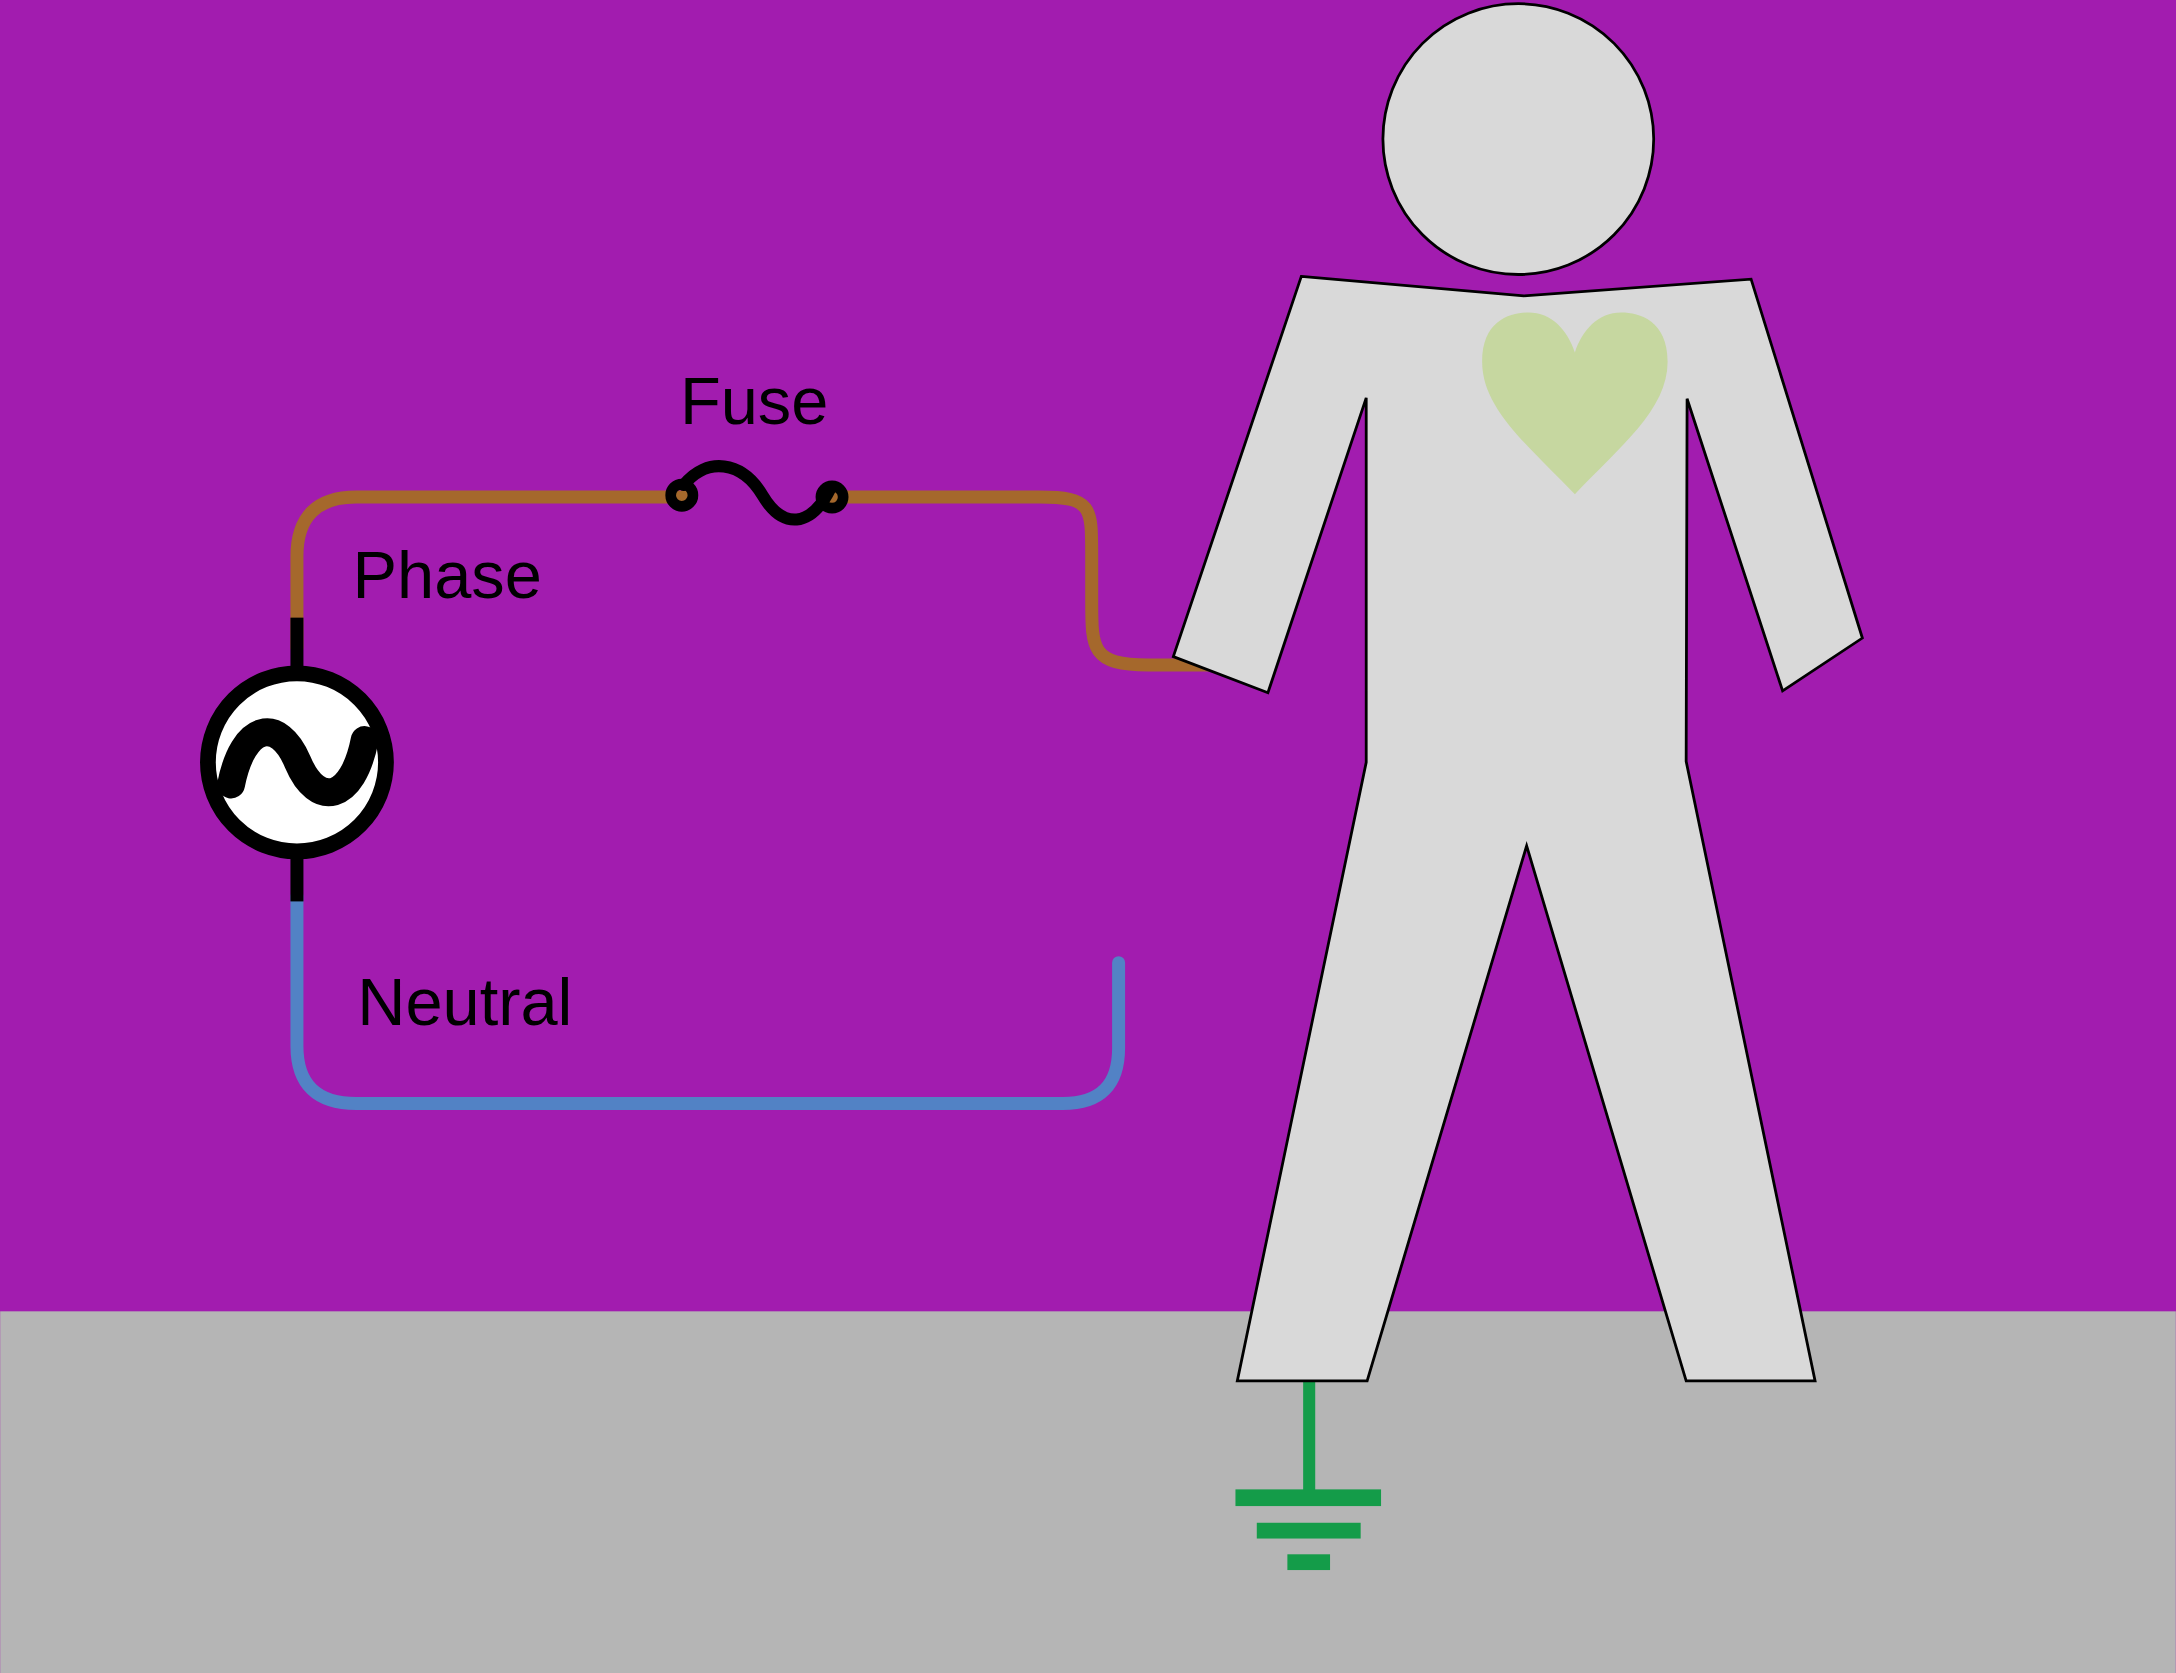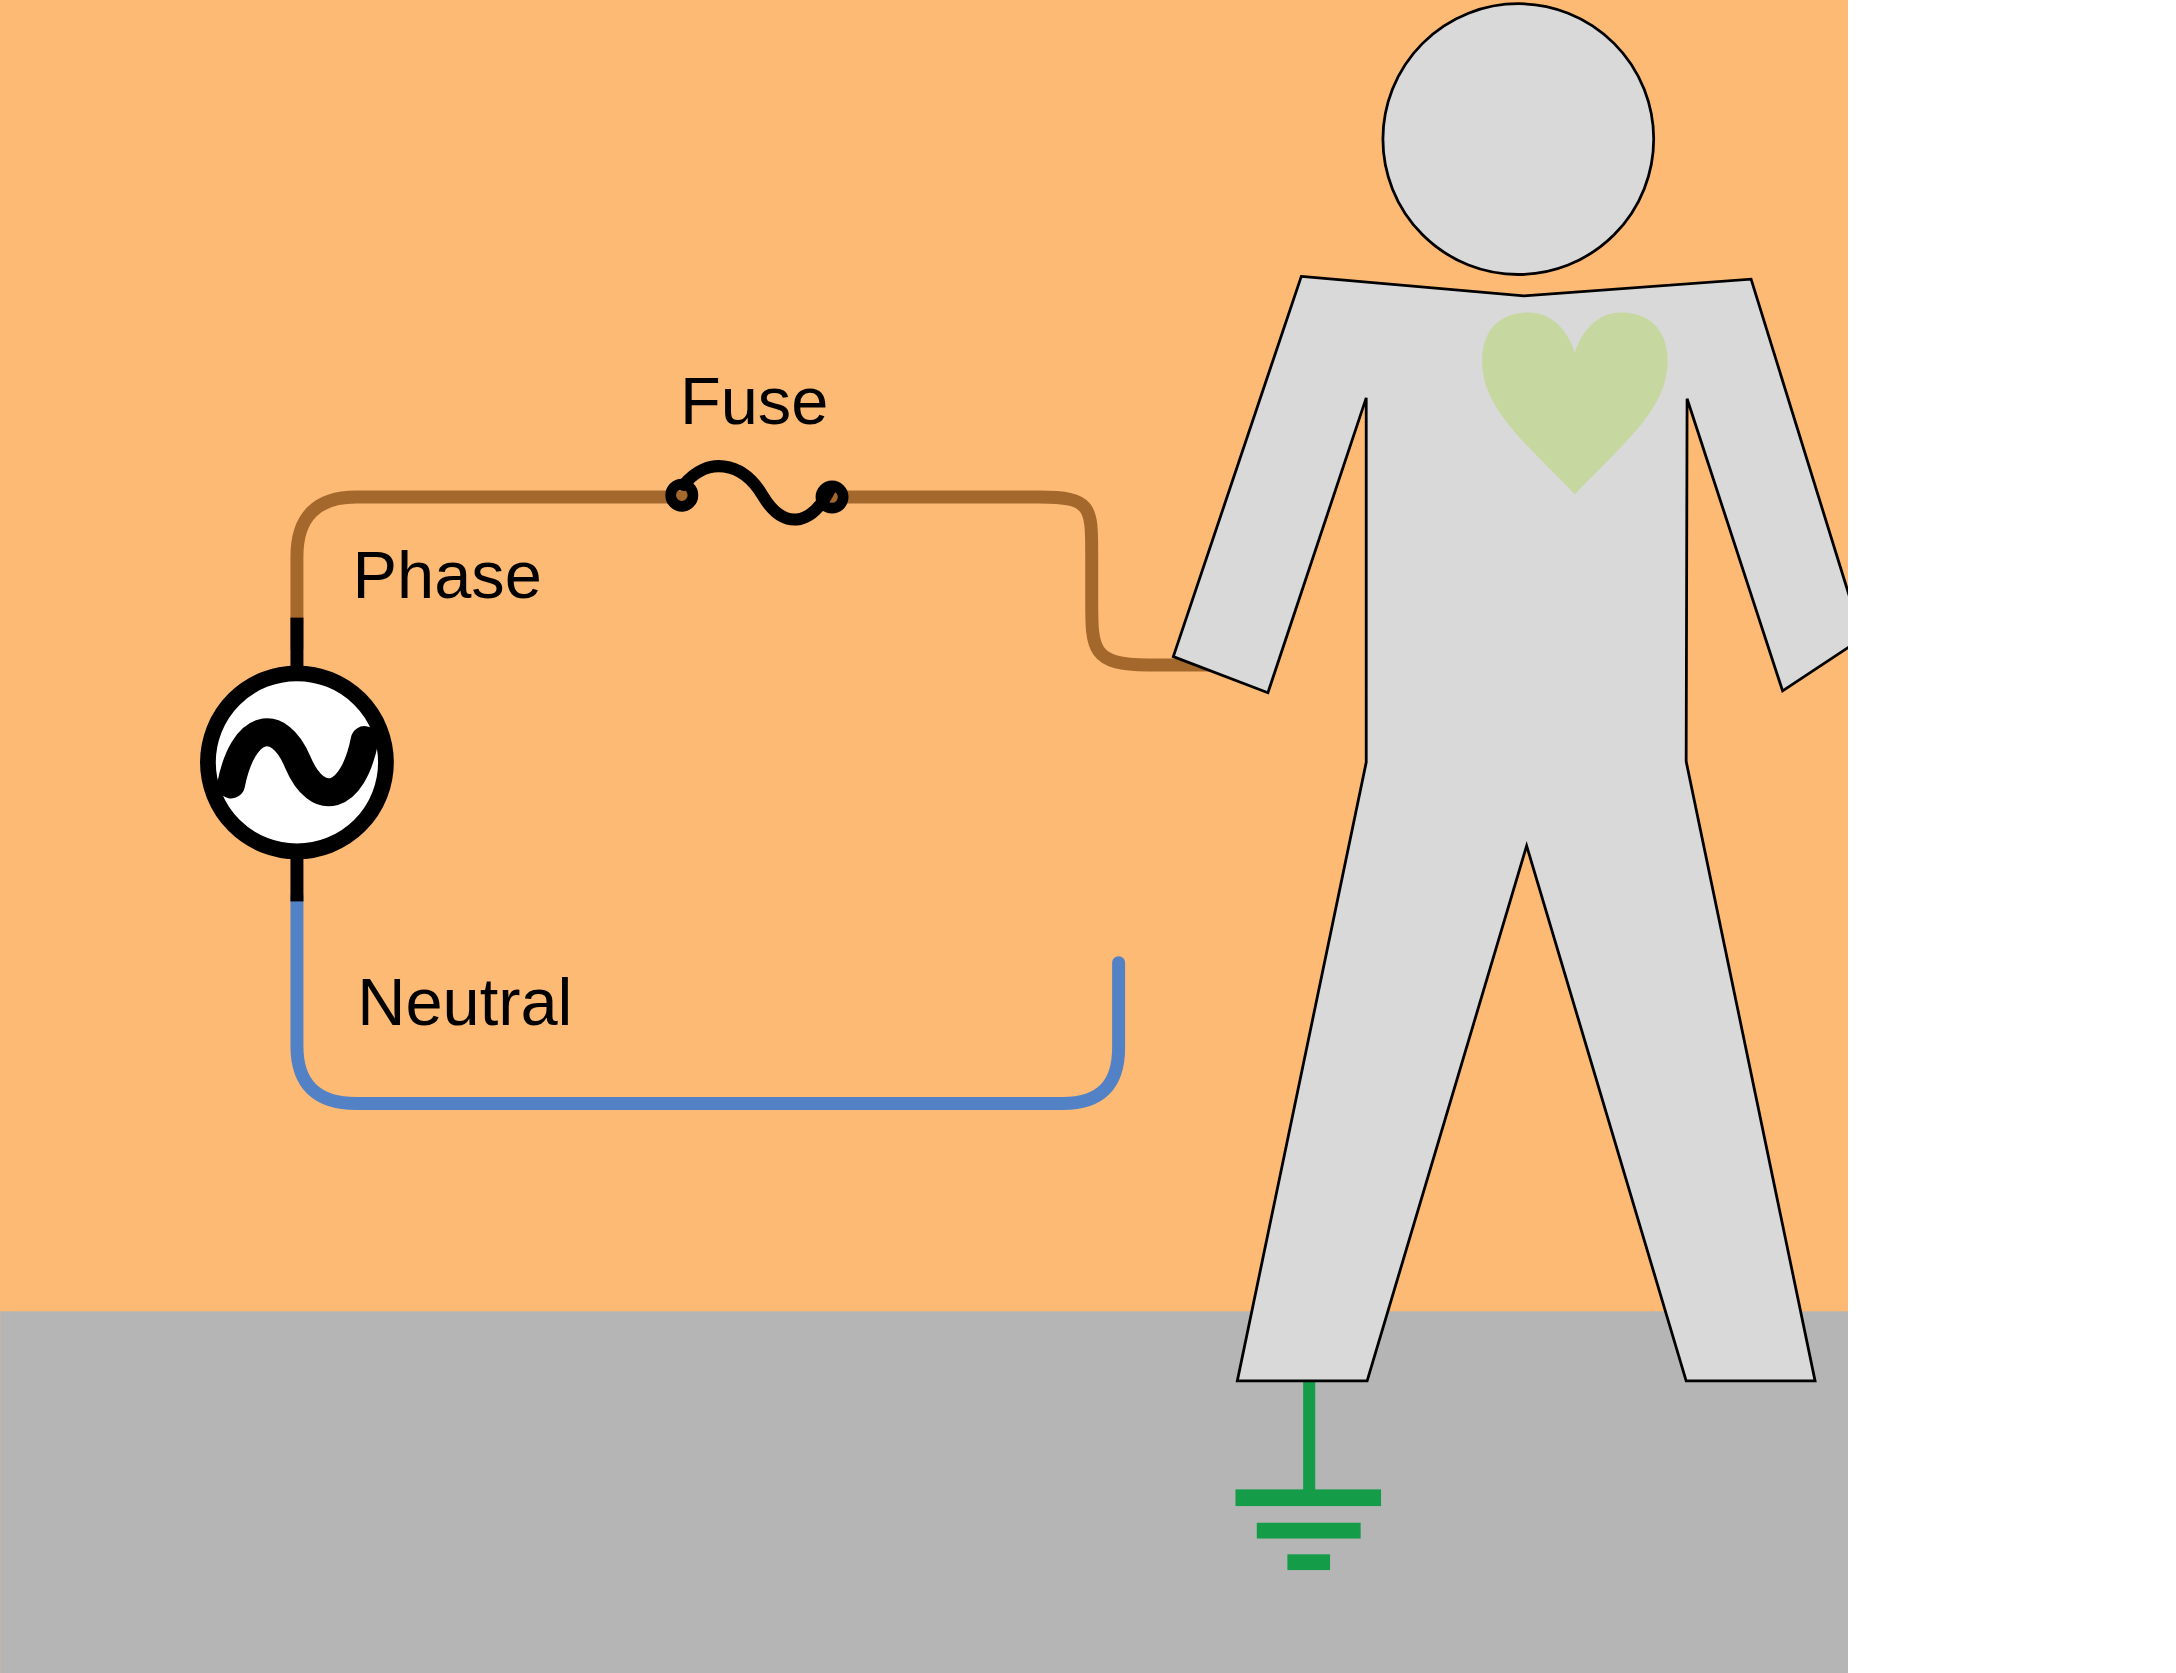--- a/index.html
+++ b/index.html
@@ -1,16 +1,16 @@
 <!DOCTYPE html>
 <html style="font-size:15px"><head>
 <meta charset="utf-8">
 <style>
   html,body{margin:0;padding:0;background:#ffffff;}
-  .canvas-wrap{width:1848px;height:1673px;position:relative;background:#fdba74;overflow:hidden;}
+  .canvas-wrap{width:2176px;height:1673px;position:relative;background:#a21caf;overflow:hidden;}
   svg{display:block;}
   .outline{stroke:#000000;stroke-width:3;}
   .wire{fill:none;stroke-width:14;}
   .black-lead{stroke:#000000;stroke-width:14;fill:none;}
   .source-circle{fill:#ffffff;stroke:#000000;stroke-width:17;}
   .sine{fill:none;stroke:#000000;stroke-width:30;stroke-linecap:round;}
   .fuse-ring{fill:none;stroke:#000000;stroke-width:11.5;}
   .fuse-wave{fill:none;stroke:#000000;stroke-width:13;stroke-linecap:round;}
   .diagram-label{font-family:"Liberation Sans", sans-serif;font-size:72px;fill:#000000;}
 </style>

